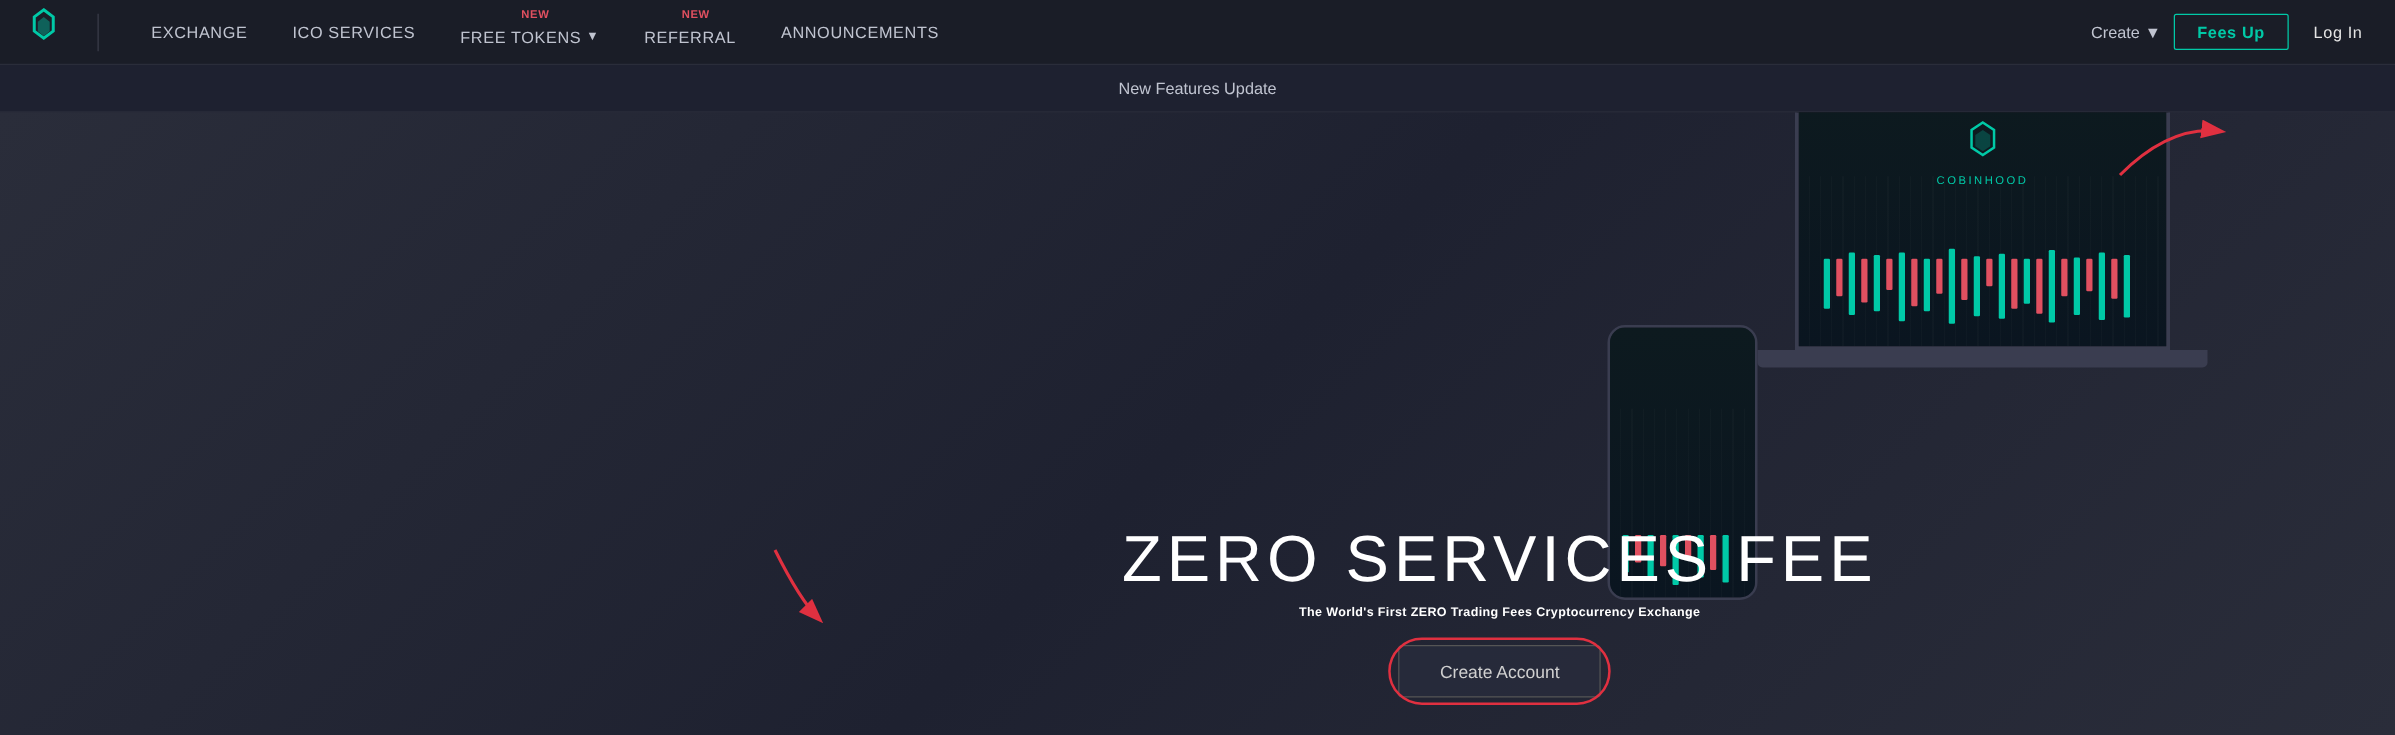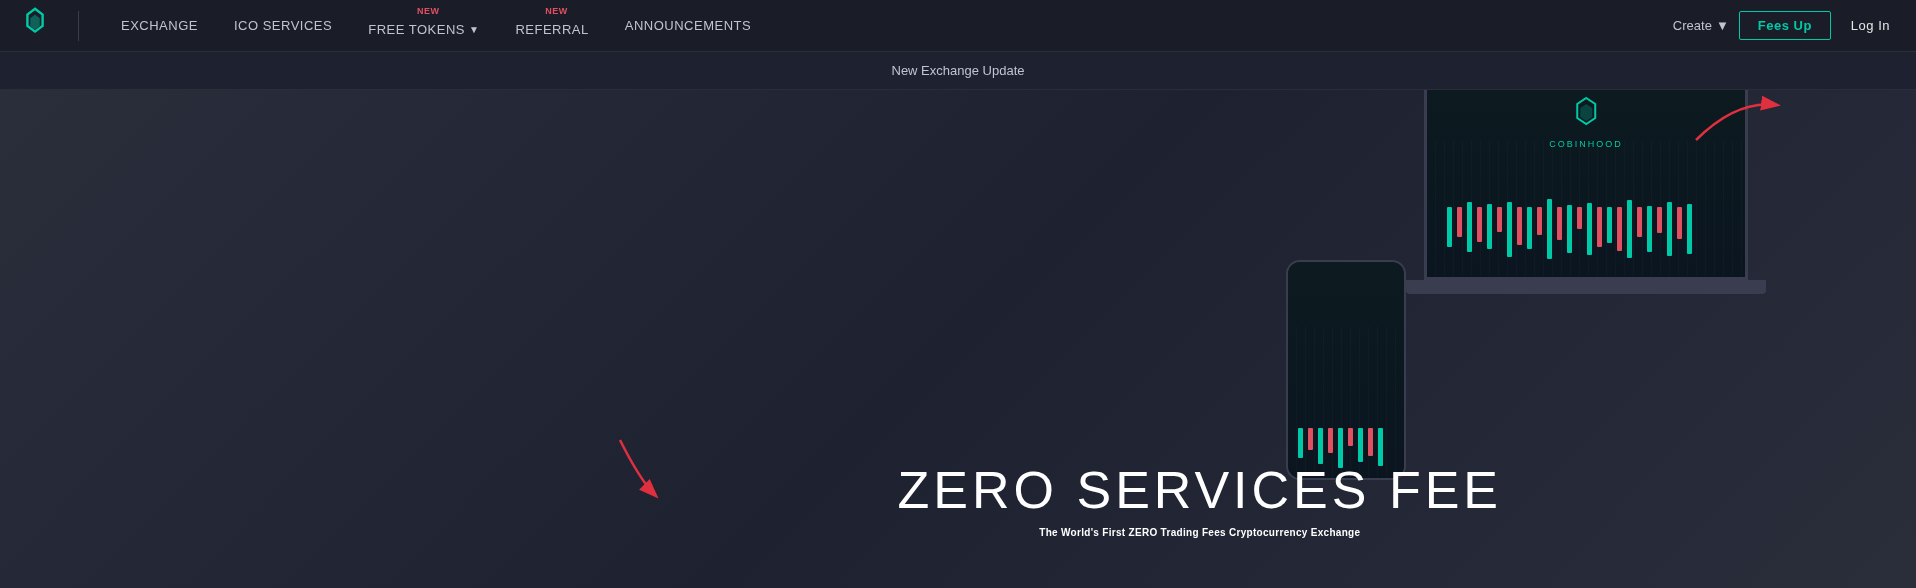--- a/index.html
+++ b/index.html
@@ -142,21 +142,21 @@
 
     
     .laptop {
       position: absolute;
       right: -60px;
       top: -20px;
       width: 380px;
       height: 260px;
     }
     .laptop-screen {
-      width: 324px;
+      width: 300px;
       height: 200px;
       background: #0d1117;
       border-radius: 8px 8px 0 0;
       border: 3px solid #3a3d50;
       overflow: hidden;
       position: relative;
       margin: 0 auto;
     }
     .laptop-screen-content {
       width: 100%;
@@ -341,21 +341,21 @@
     <div class="lang-selector">
       <span>Create</span>
       <span>▼</span>
     </div>
     <button class="btn-signup">Fees Up</button>
     <button class="btn-login">Log In</button>
   </div>
 </nav>
 
 <div class="announcement-bar">
-  <span>New Exchange Update</span>
+  <span>New Features Update</span>
 </div>
 
 <section class="hero">
 
   <div class="device-wrapper" style="position:absolute; right:200px; top:10px;">
 
     <div class="laptop">
       <div class="laptop-screen">
         <div class="laptop-screen-content">
           <div class="chart-bg"></div>
@@ -413,20 +413,23 @@
       </div>
     </div>
   </div>
 
   <div class="hero-content" style="bottom:30px; left:50%; transform:translateX(-10%);">
     <h1 class="hero-title">
       <span class="bold">ZERO</span><span class="light"> SERVICES FEE</span>
     </h1>
     <p class="hero-subtitle">The World's First ZERO Trading Fees Cryptocurrency Exchange</p>
     <div class="hero-buttons">
+      <div class="btn-create-wrapper">
+        <button class="btn-create">Create Account</button>
+      </div>
     </div>
   </div>
 
   <svg class="red-arrow-tr" style="position:absolute; top:0px; right:120px; width:120px; height:60px;" viewBox="0 0 120 60">
     <defs>
       <marker id="arrowhead1" markerWidth="8" markerHeight="8" refX="6" refY="3" orient="auto">
         <polygon points="0 0, 8 3, 0 6" fill="#e03040"></polygon>
       </marker>
     </defs>
     <path d="M 20,50 Q 60,10 100,15" stroke="#e03040" stroke-width="2.5" fill="none" marker-end="url(#arrowhead1)"></path>

